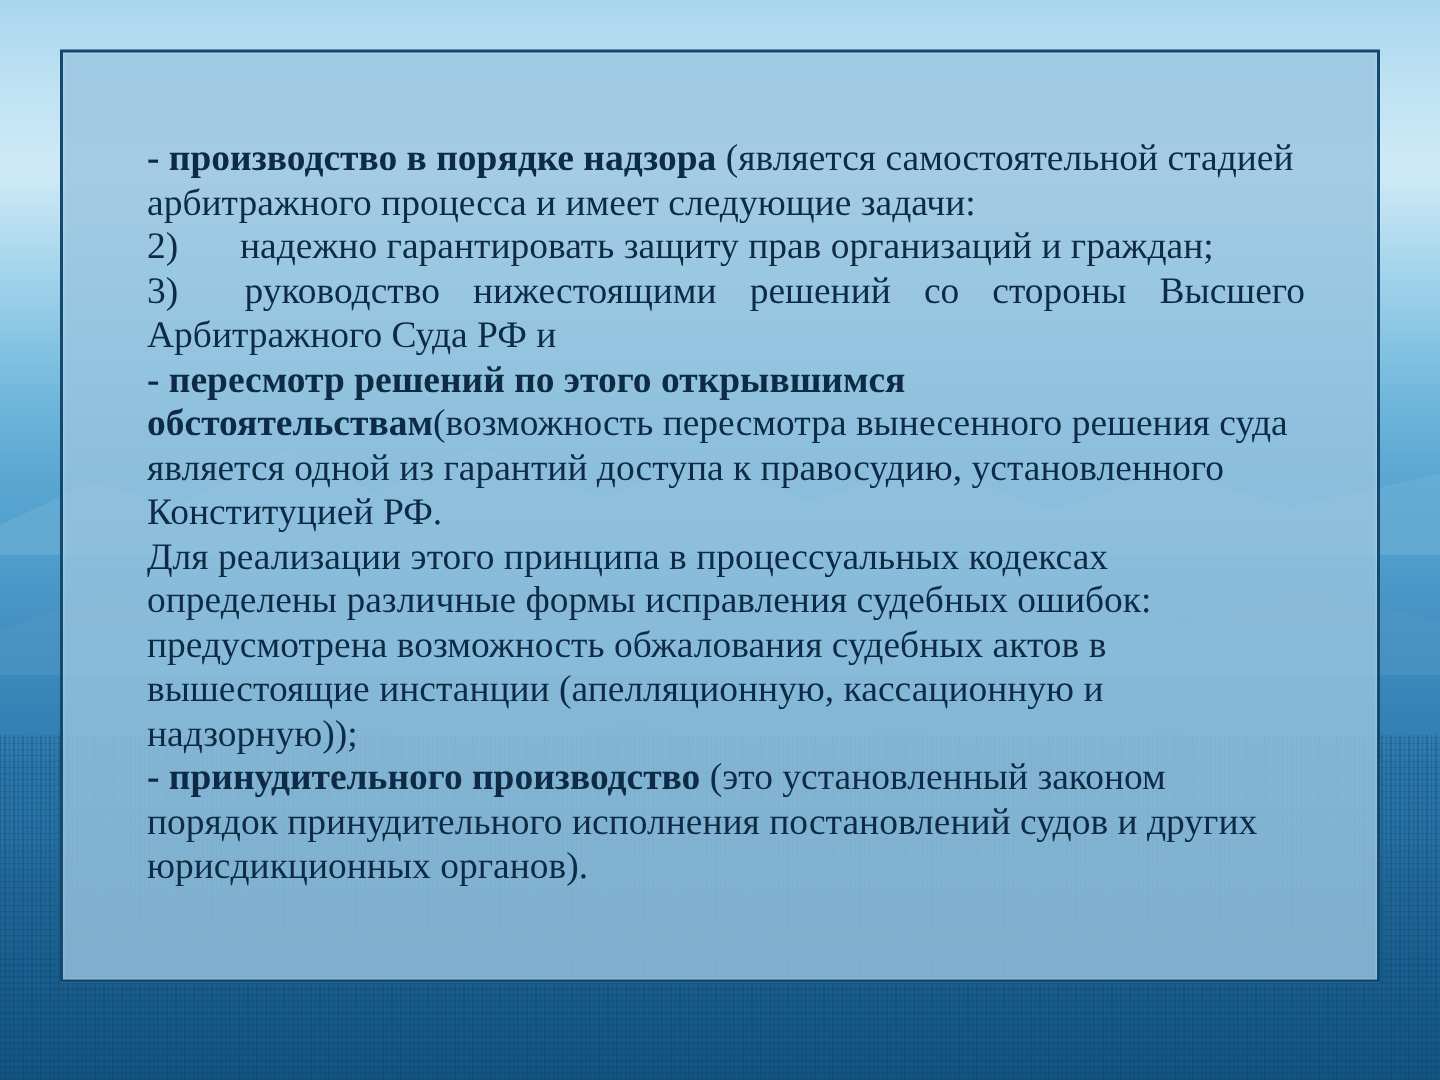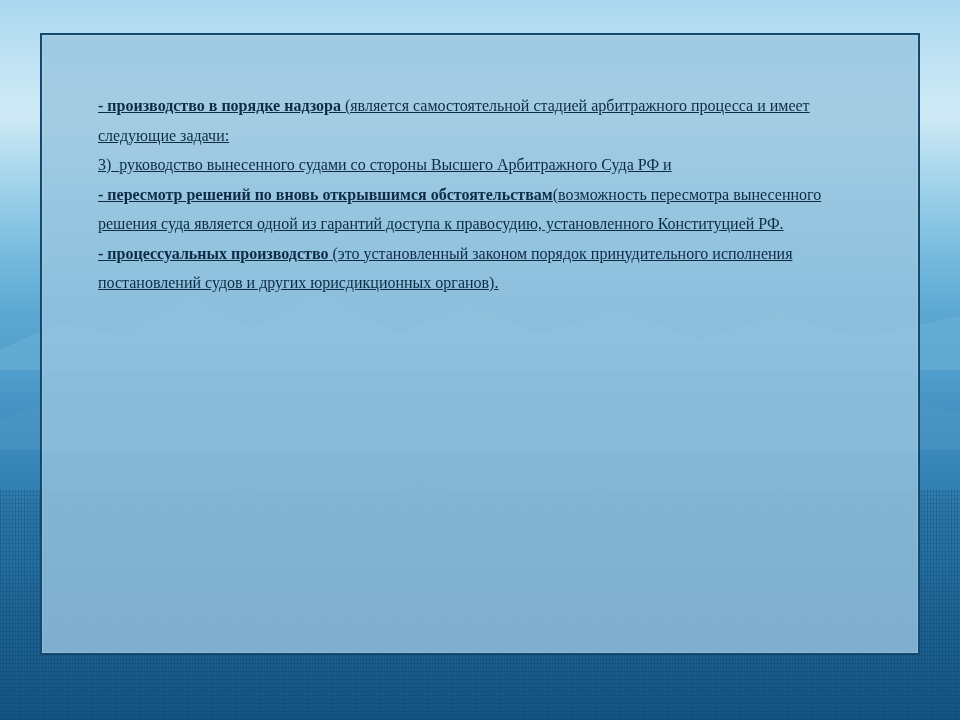--- a/index.html
+++ b/index.html
@@ -84,25 +84,24 @@
     border: 2px solid #14496f;
     box-shadow: 0 0 0 1px rgba(255,255,255,0.15) inset;
   }
 
   .panel-inner {
     padding: 56px 48px 0 56px;
   }
 
   .body-text {
     color: #0d2b44;
-    font-size: 16px;
+    font-size: 25px;
     line-height: 29.5px;
     font-family: "Liberation Serif", serif;
     text-align: left;
-    text-decoration: underline;
   }
 
   .body-text p {
     margin: 0;
   }
 
   .b { font-weight: bold; }
 
   .justify { text-align: justify; }
 
@@ -132,32 +131,36 @@
 
   <div class="panel">
     <div class="panel-inner">
       <div class="body-text">
 
         <p>
           <span class="b">- производство в порядке надзора</span><span> (является самостоятельной стадией арбитражного процесса и имеет следующие задачи:</span>
         </p>
 
 
+        <p>
+          <span class="indent-num">2)</span><span>надежно гарантировать защиту прав организаций и граждан;</span>
+        </p>
 
         <p class="justify">
-          <span>3)</span>&nbsp;&nbsp;<span>руководство вынесенного судами со стороны Высшего Арбитражного Суда РФ и</span>
+          <span>3)</span>&nbsp;&nbsp;<span>руководство нижестоящими решений со стороны Высшего Арбитражного Суда РФ и</span>
         </p>
 
 
         <p>
-          <span class="b">- пересмотр решений по вновь открывшимся обстоятельствам</span><span>(возможность пересмотра вынесенного решения суда является одной из гарантий доступа к правосудию, установленного Конституцией РФ.</span>
+          <span class="b">- пересмотр решений по этого открывшимся обстоятельствам</span><span>(возможность пересмотра вынесенного решения суда является одной из гарантий доступа к правосудию, установленного Конституцией РФ.</span>
         </p>
 
+        <p>Для реализации этого принципа в процессуальных кодексах определены различные формы исправления судебных ошибок: предусмотрена возможность обжалования судебных актов в вышестоящие инстанции (апелляционную, кассационную и надзорную));</p>
 
         <p>
-          <span class="b">- процессуальных производство</span><span> (это установленный законом порядок принудительного исполнения постановлений судов и других юрисдикционных органов).</span>
+          <span class="b">- принудительного производство</span><span> (это установленный законом порядок принудительного исполнения постановлений судов и других юрисдикционных органов).</span>
         </p>
 
       </div>
     </div>
   </div>
 
 </div>
 
 </body></html>

